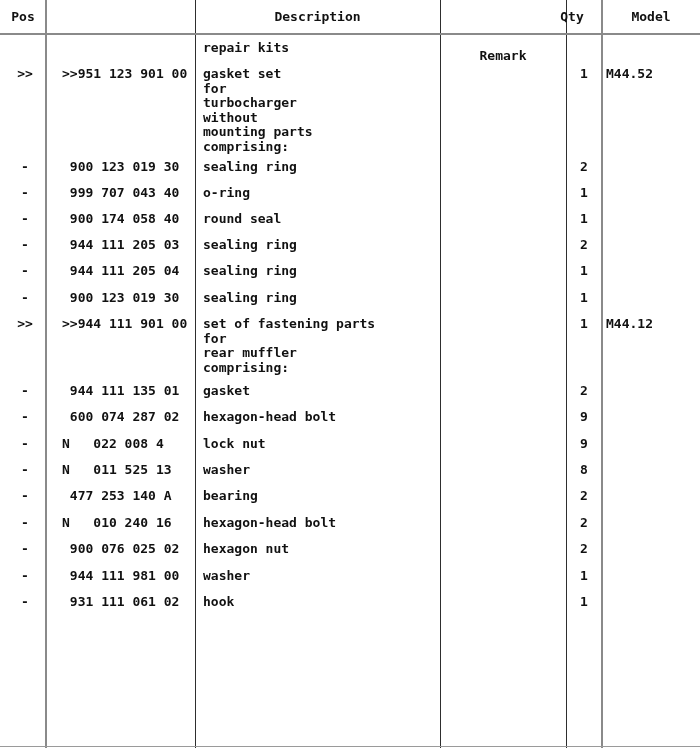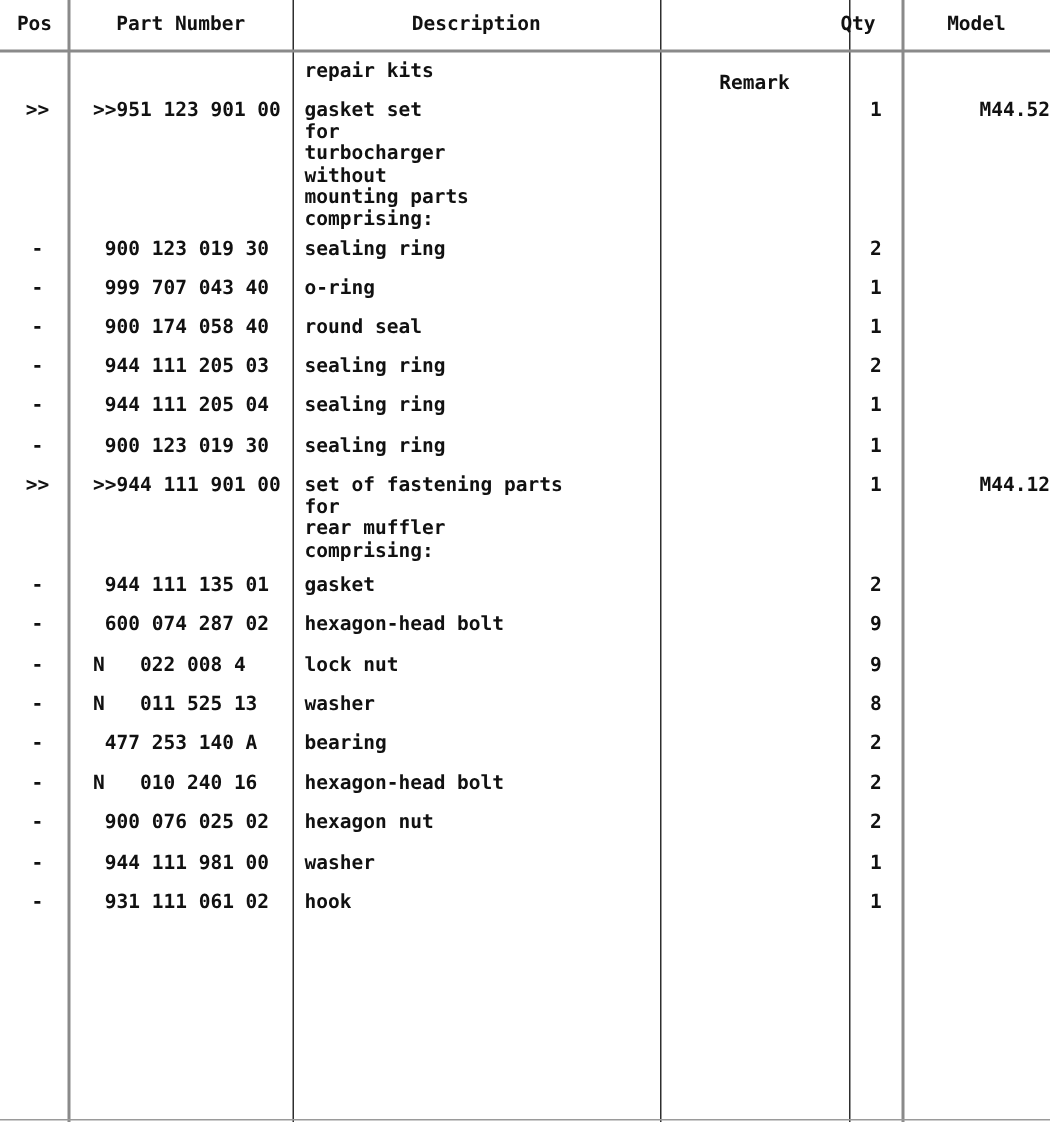--- a/index.html
+++ b/index.html
@@ -46,38 +46,37 @@
   .row span {
     position: absolute; top: 0;
     font-weight: bold; font-size: 13px; line-height: 14.5px; color: #111111;
     white-space: pre;
   }
   .c-pos    { left: 0;     width: 50px; text-align: center; }
   .c-part   { left: 62px; }
   .c-desc   { left: 203px; }
   .c-remark { left: 448px; width: 112px; }
   .c-qty    { left: 566px; width: 36px; text-align: center; }
-  .c-model  { left: 606px; margin-left: 47px; }
+  .c-model  { left: 606px; }
 </style>
 </head>
 <body>
 
 <div class="page">
 
   <div class="vline gray v1"></div>
   <div class="vline dark v2"></div>
   <div class="vline dark v3"></div>
   <div class="vline dark v4"></div>
   <div class="vline gray v5"></div>
   <div class="header-underline"></div>
   <div class="bottom-line"></div>
 
   <div class="thead">
     <span class="th h-pos">Pos</span>
-    <span class="th h-part">Part Number</span>
     <span class="th h-desc">Description</span>
     <span class="th h-rem">Remark</span>
     <span class="th h-qty">Qty</span>
     <span class="th h-model">Model</span>
   </div>
 
   <div class="row" style="top:41px">
     <span class="c-pos"></span>
     <span class="c-part"></span>
     <span class="c-desc">repair kits</span>

